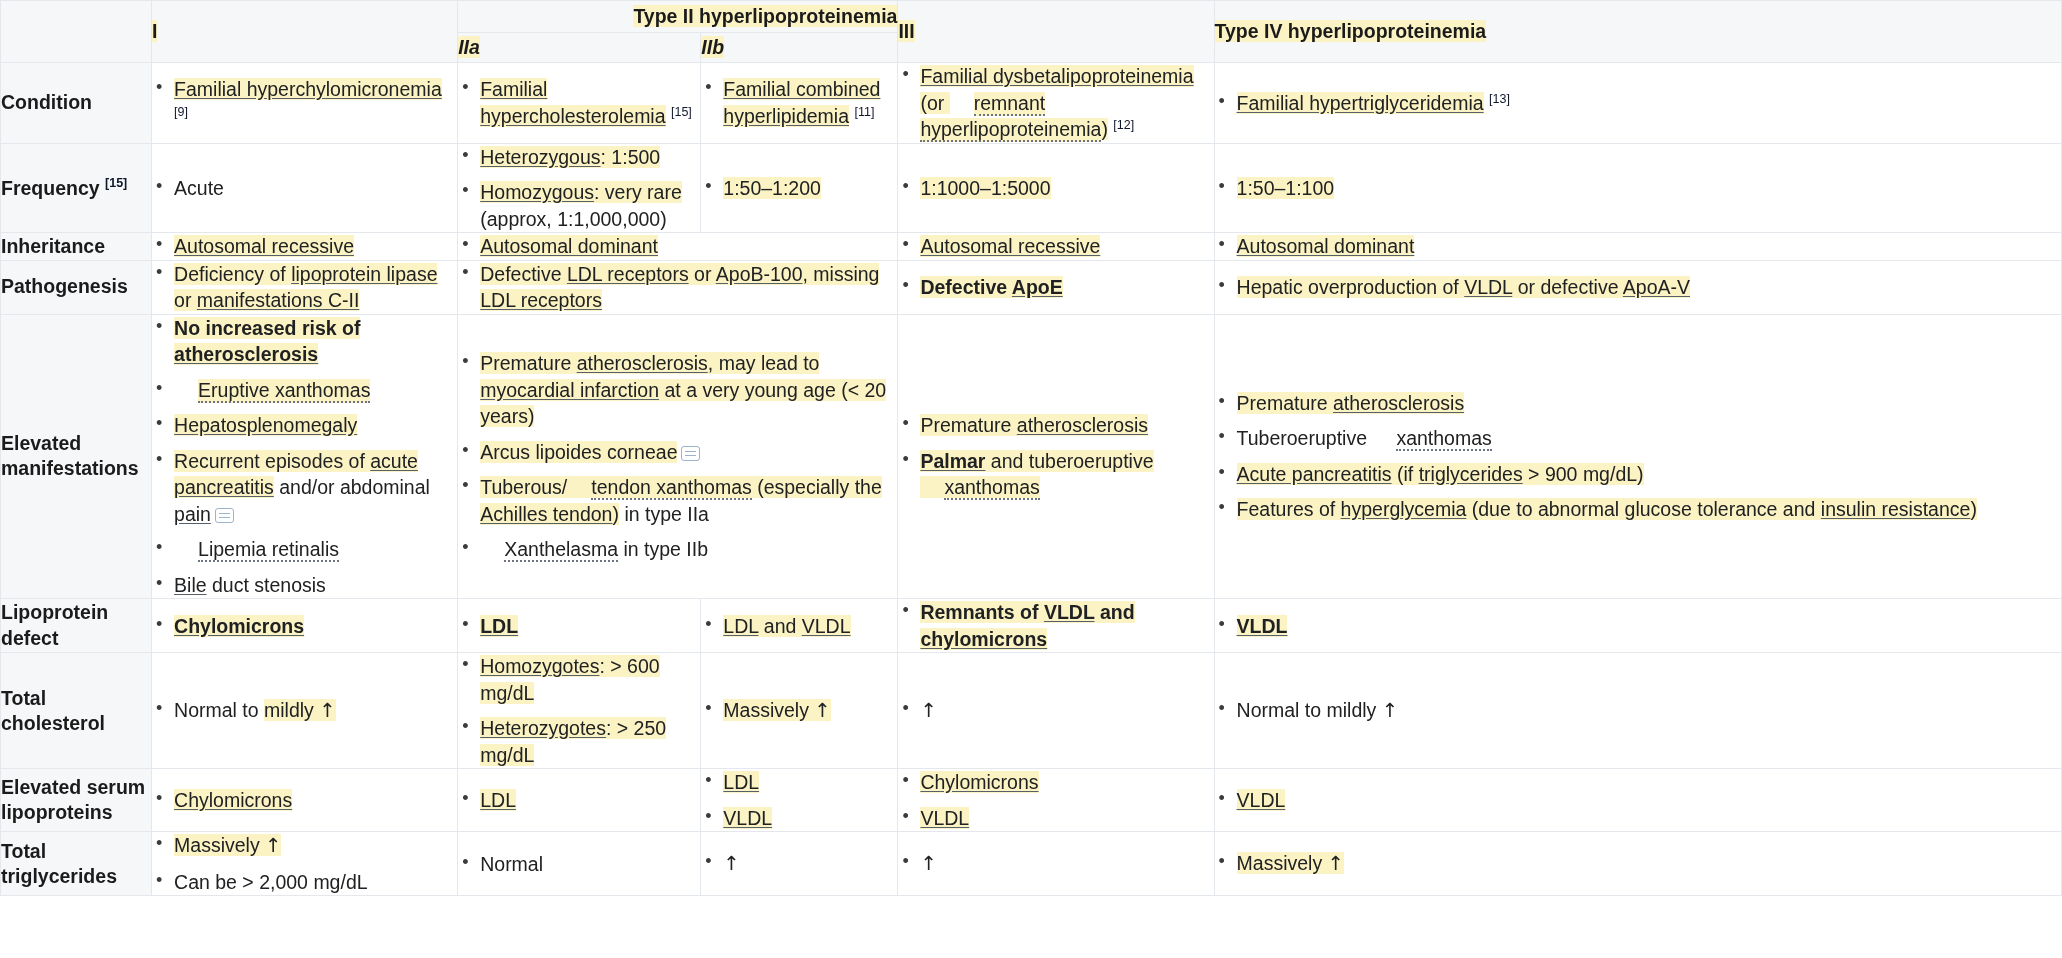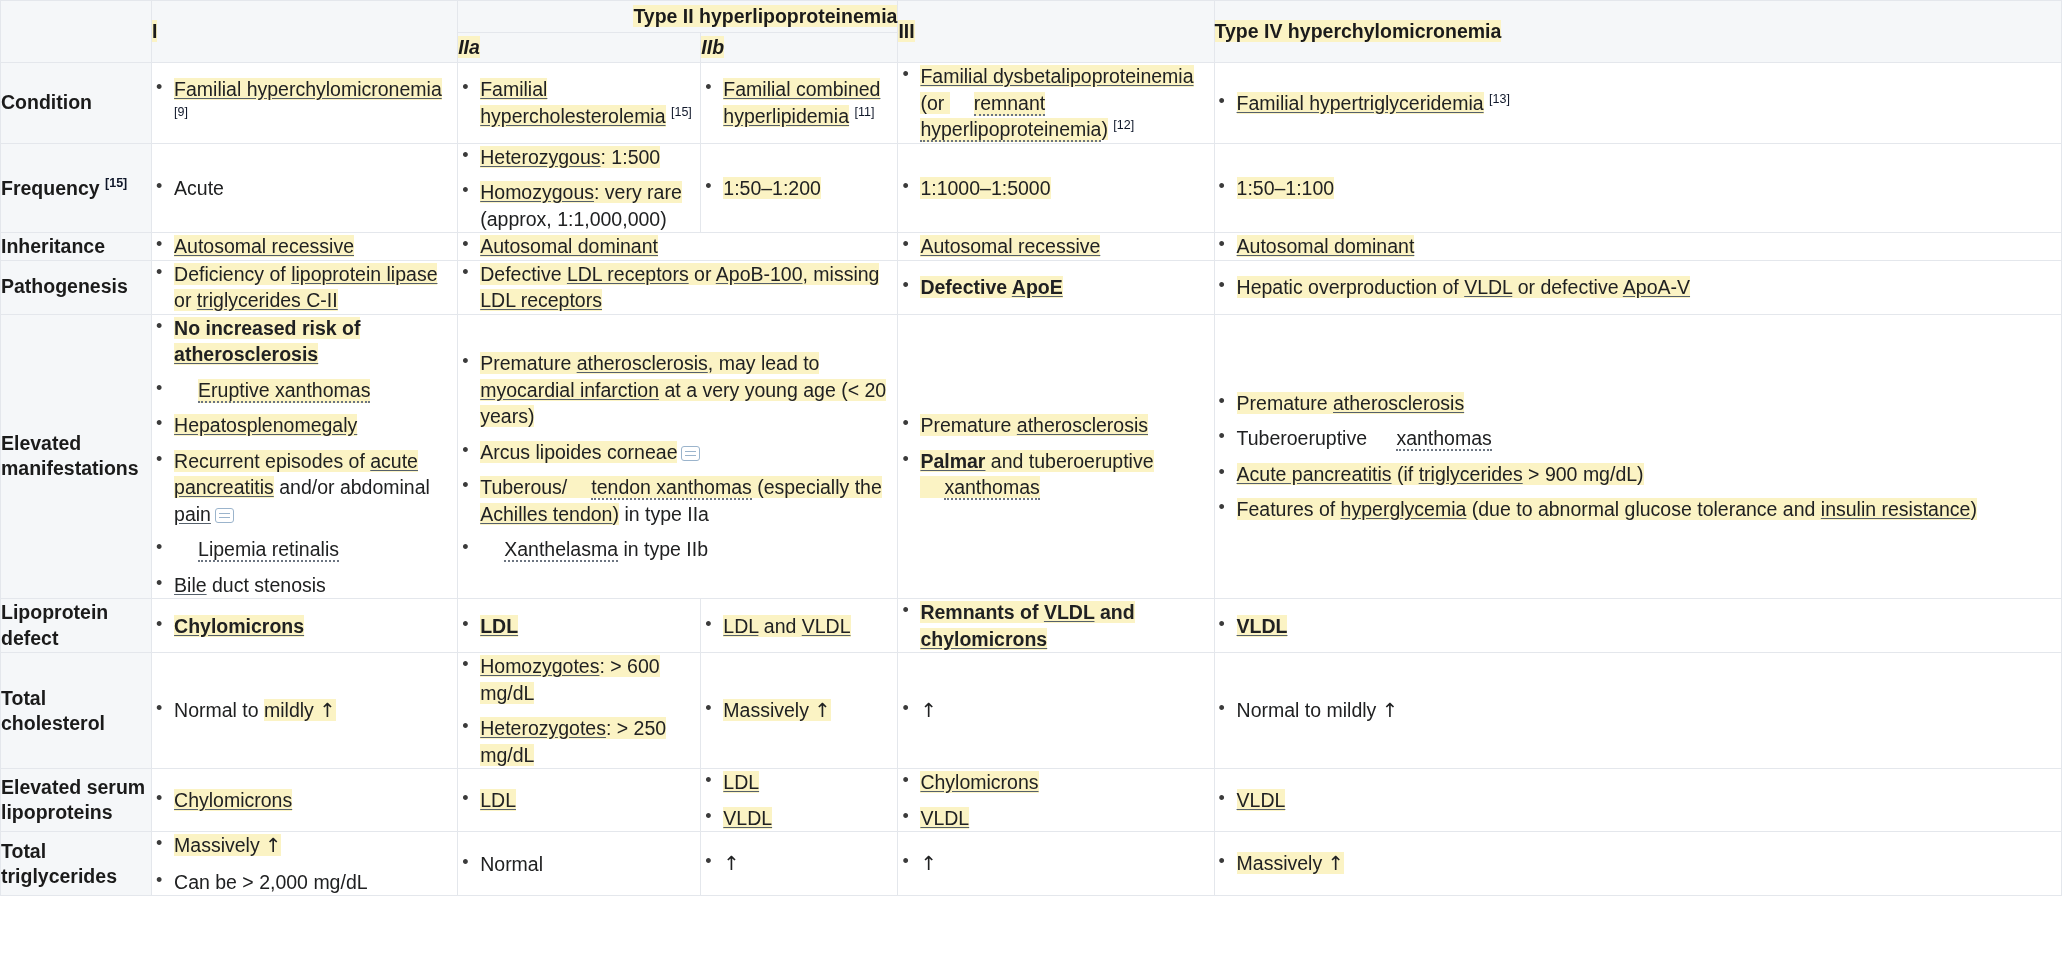--- a/index.html
+++ b/index.html
@@ -111,21 +111,21 @@
       <th class="h-top" rowspan="2">
         <span class="hl">I</span>
       </th>
       <th class="h-span" colspan="2">
         <span class="hl">Type II hyperlipoproteinemia</span>
       </th>
       <th class="h-top" rowspan="2">
         <span class="hl">III</span>
       </th>
       <th class="h-top" rowspan="2">
-        <span class="hl">Type IV hyperchylomicronemia</span>
+        <span class="hl">Type IV hyperlipoproteinemia</span>
       </th>
     </tr>
     <tr>
       <th class="h-sub">
         <span class="hl">IIa</span>
       </th>
       <th class="h-sub">
         <span class="hl">IIb</span>
       </th>
     </tr>
@@ -221,21 +221,21 @@
           </ul>
       </td>
     </tr>
 
     <tr>
       <td class="rowlabel">
         <span>Pathogenesis</span>
       </td>
       <td class="cell">
         <ul class="bl">
-          <li><span class="hl">Deficiency of <span class="lnk">lipoprotein lipase</span> or <span class="lnk">triglycerides C-II</span></span></li>
+          <li><span class="hl">Deficiency of <span class="lnk">lipoprotein lipase</span> or <span class="lnk">manifestations C-II</span></span></li>
         </ul>
       </td>
       <td class="cell" colspan="2">
         <ul class="bl">
           <li><span class="hl">Defective <span class="lnk">LDL receptors</span> or <span class="lnk">ApoB-100</span>, missing <span class="lnk">LDL receptors</span></span></li>
         </ul>
       </td>
       <td class="cell">
         <ul class="bl">
           <li><span class="hl b">Defective <span class="lnk">ApoE</span></span></li>

